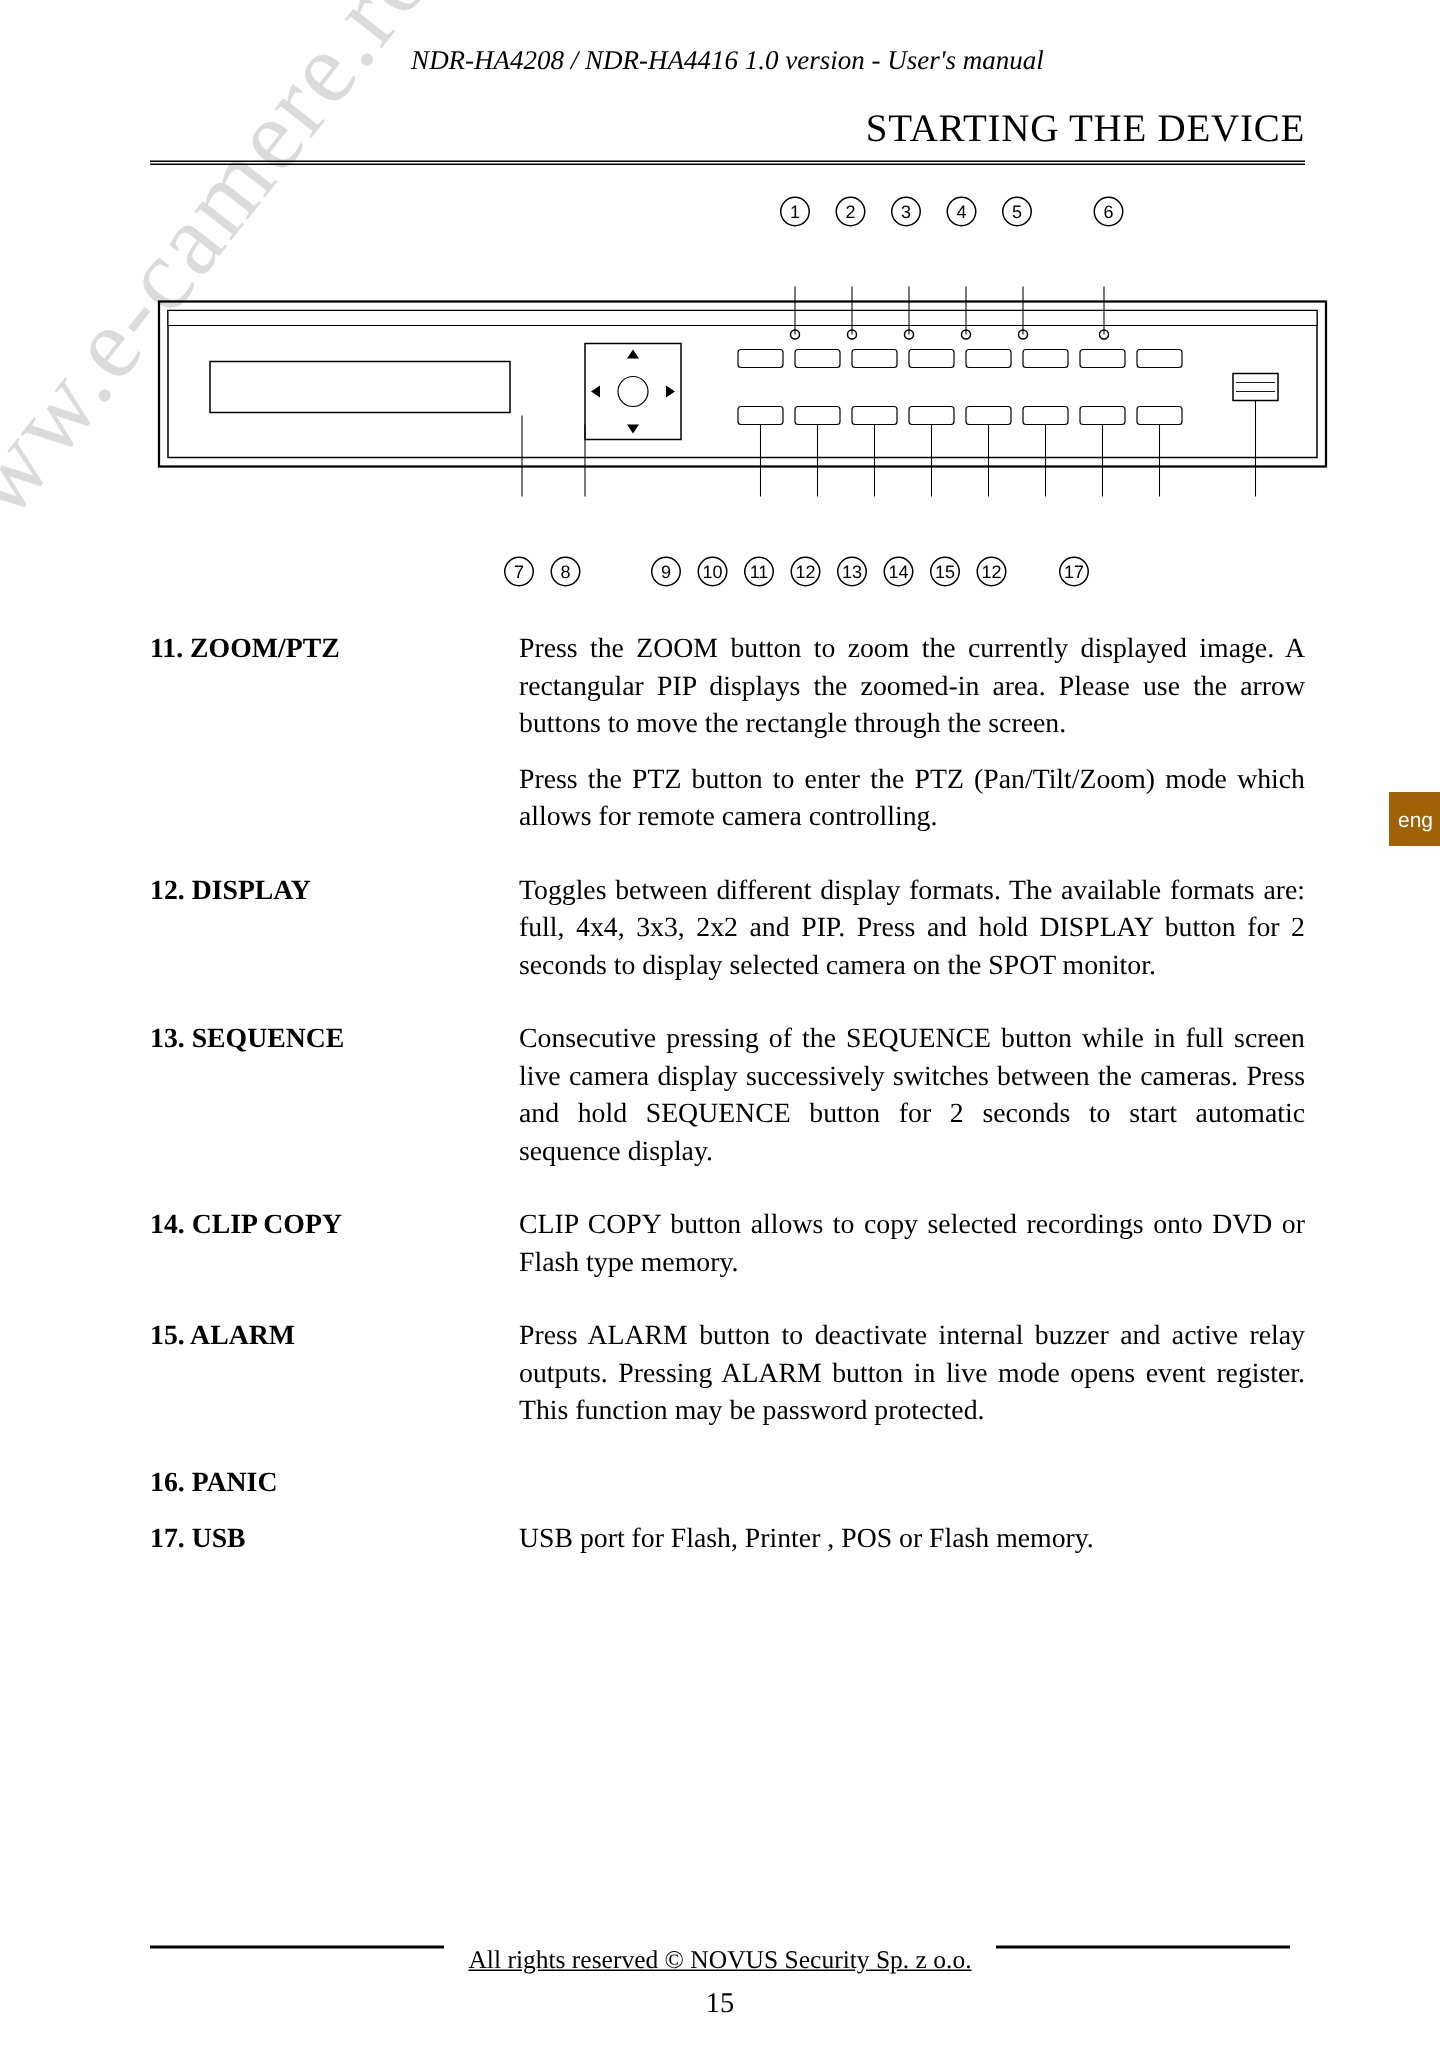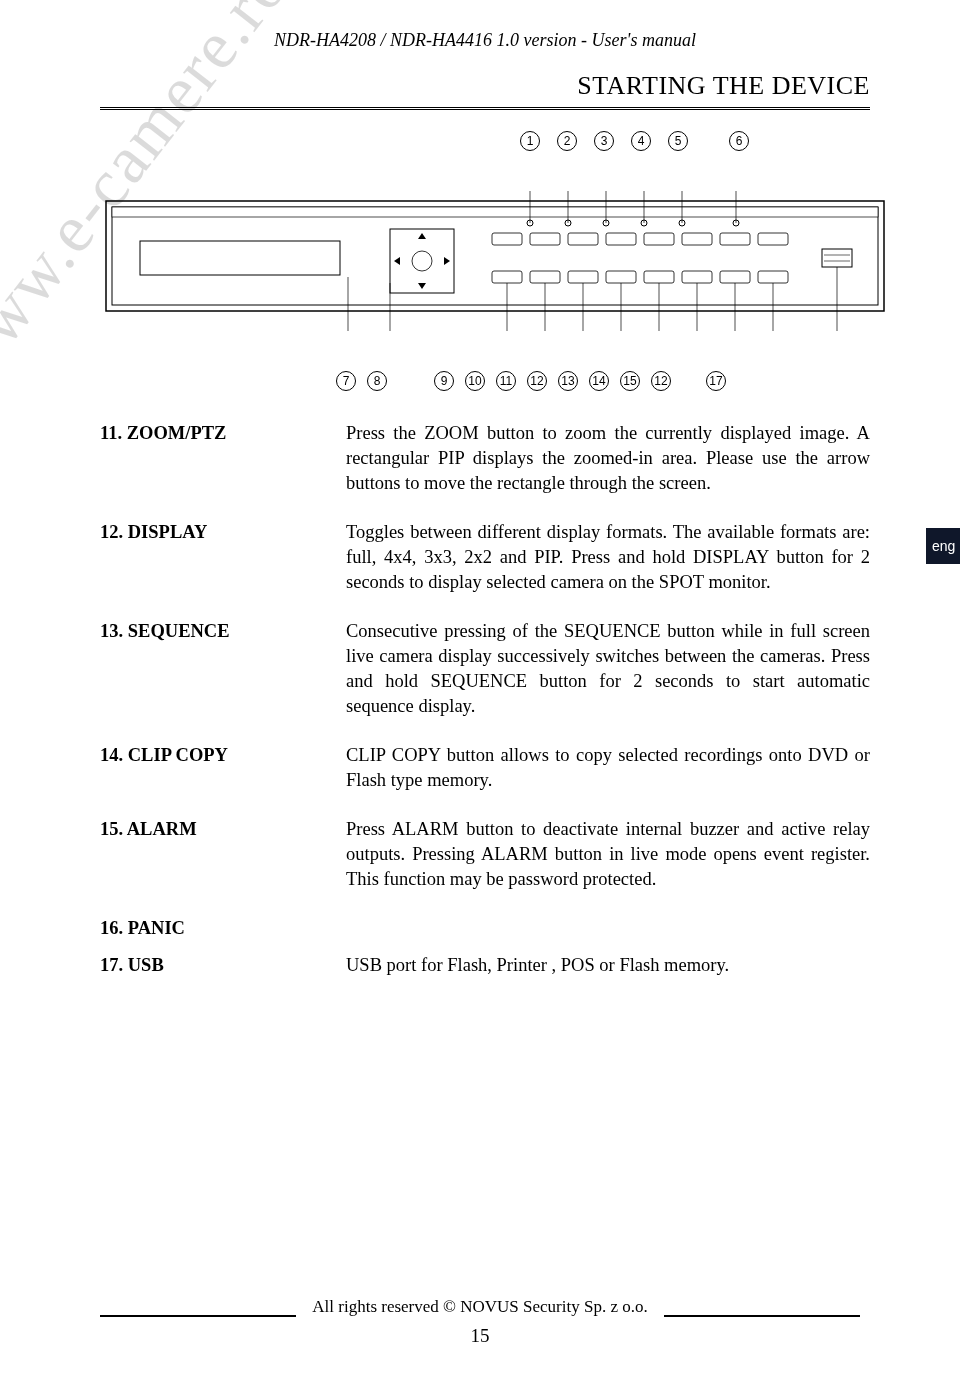--- a/index.html
+++ b/index.html
@@ -91,21 +91,21 @@
   }
   .row .desc {
     flex: 1;
     margin-left: 32px;
   }
   .row .desc p { margin-bottom: 12px; text-align: justify; }
   .eng-tab {
     position: absolute;
     right: 0;
     top: 528px;
-    background: #0f172a;
+    background: #a16207;
     color: #fff;
     font-family: Arial, sans-serif;
     font-size: 14px;
     padding: 10px 6px;
     width: 34px;
     text-align: center;
   }
   .watermark {
     position: absolute;
     left: -120px;
@@ -123,25 +123,26 @@
   .footer {
     position: absolute;
     bottom: 28px;
     left: 0;
     width: 960px;
     text-align: center;
     font-size: 17px;
   }
   .footer .rule-row {
     display: flex;
-    align-items: flex-end;
+    align-items: flex-start;
     justify-content: center;
     gap: 16px;
     margin-bottom: 8px;
     padding: 0 100px;
+    text-decoration: underline;
   }
   .footer .rule {
     flex: 1;
     height: 2px;
     background: #000;
   }
   .footer .pagenum {
     font-size: 19px;
   }
   .panic-icon {
@@ -254,20 +255,21 @@
       <span class="circled">12</span>
       <span class="circled gap2">17</span>
     </div>
   </div>
 
   <div class="content">
     <div class="row">
       <div class="label">11. ZOOM/PTZ</div>
       <div class="desc">
         <p>Press the ZOOM button to zoom the currently displayed image. A rectangular PIP displays  the zoomed-in area. Please use the arrow buttons to move the rectangle through the screen.</p>
+        <p>Press the PTZ button to enter the PTZ (Pan/Tilt/Zoom) mode which allows for remote camera controlling.</p>
       </div>
     </div>
     <div class="row">
       <div class="label">12. DISPLAY</div>
       <div class="desc">
         <p>Toggles between different display formats. The available formats are: full,  4x4, 3x3, 2x2 and PIP.  Press and hold DISPLAY button for 2 seconds to display selected camera on the SPOT monitor.</p>
       </div>
     </div>
     <div class="row">
       <div class="label">13. SEQUENCE</div>

